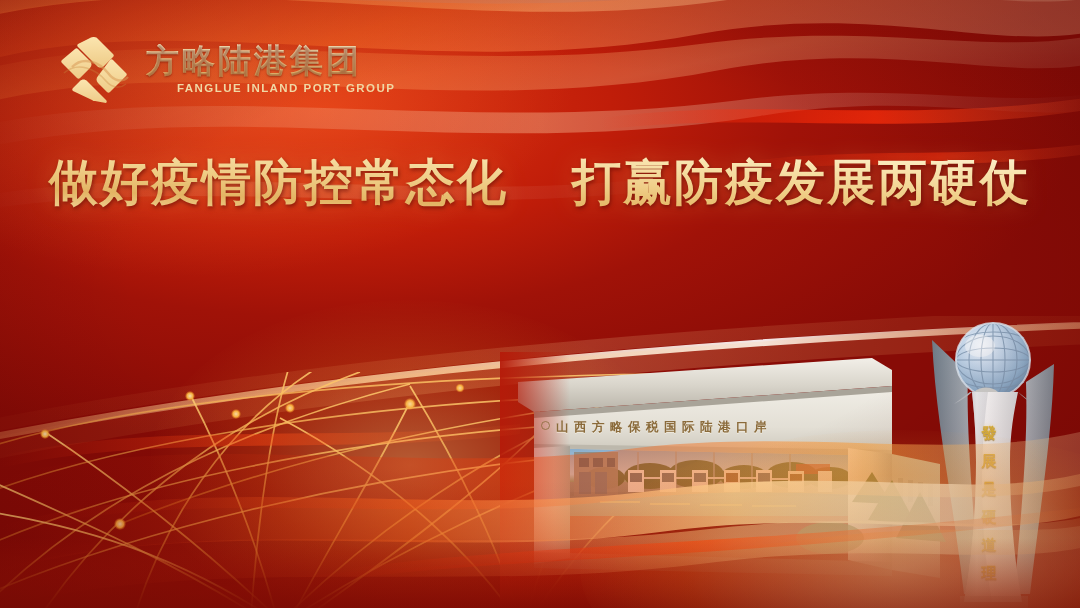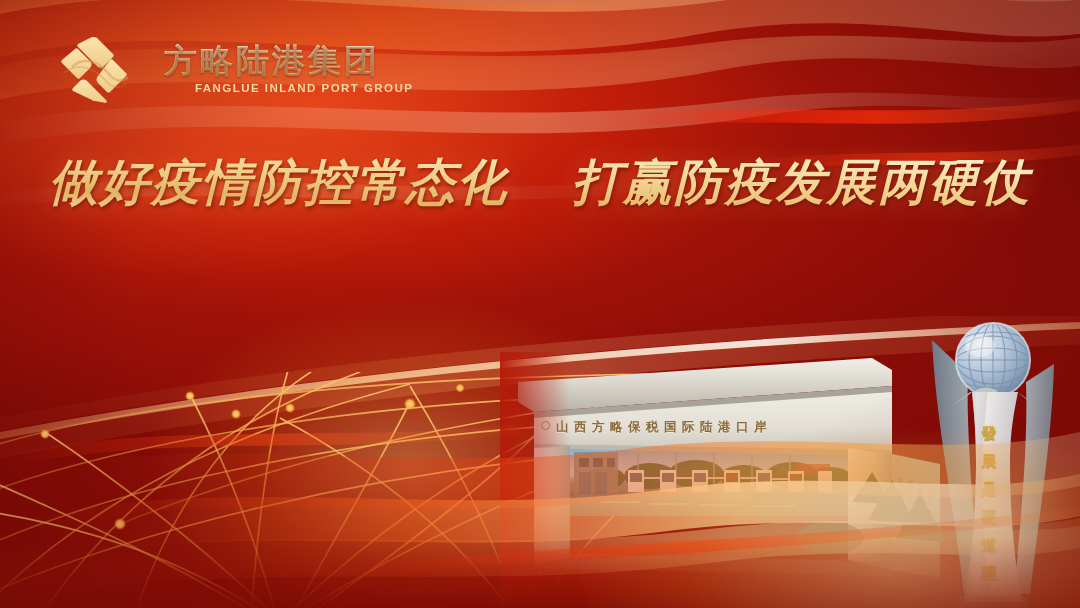--- a/index.html
+++ b/index.html
@@ -41,21 +41,21 @@
   
   .glow{position:absolute;border-radius:50%;pointer-events:none;}
   .glow-a{left:150px;top:300px;width:520px;height:330px;
     background:radial-gradient(ellipse at center, rgba(255,214,120,.40) 0%, rgba(255,150,40,.17) 42%, rgba(255,120,20,0) 72%);}
   .glow-b{left:580px;top:430px;width:640px;height:280px;
     background:radial-gradient(ellipse at center, rgba(255,228,160,.45) 0%, rgba(255,160,50,.18) 48%, rgba(255,120,20,0) 74%);}
   .glow-c{left:-180px;top:-140px;width:760px;height:420px;
     background:radial-gradient(ellipse at center, rgba(255,140,60,.30) 0%, rgba(255,90,30,0) 70%);}
 
   
-  .logo{position:absolute;left:56px;top:33px;display:flex;align-items:center;gap:32px;}
+  .logo{position:absolute;left:56px;top:33px;display:flex;align-items:center;gap:14px;}
   .logo-mark{width:76px;height:72px;flex:none;}
   .logo-text{display:flex;flex-direction:column;justify-content:center;}
   .logo-cn{
     font-size:33px;font-weight:bold;letter-spacing:3px;line-height:1.06;
     color:#f6dea2;
     background:linear-gradient(180deg,#fdf0c6 0%,#f2d393 48%,#e8bd6b 100%);
     -webkit-background-clip:text;background-clip:text;-webkit-text-fill-color:transparent;
     text-shadow:0 1px 2px rgba(90,10,0,.45);
     white-space:nowrap;
   }
@@ -71,21 +71,20 @@
     text-align:center;
     user-select:none;
   }
   .hl-line{
     display:block;
     font-family:"DejaVu Serif","Liberation Serif",serif;
     font-weight:bold;
     font-size:49px;
     line-height:1.32;
     letter-spacing:2px;
-    font-style:italic;
     white-space:nowrap;
     background:linear-gradient(182deg,#fff6dd 0%,#f8e3ad 26%,#efcd86 52%,#e3b463 74%,#f3dba3 100%);
     -webkit-background-clip:text;background-clip:text;
     -webkit-text-fill-color:transparent;color:transparent;
     filter:drop-shadow(1px 2px 2px rgba(92,8,4,.62)) drop-shadow(0 0 12px rgba(255,190,90,.24));
   }
   .hl-gap{display:inline-block;width:26px;}
 
   
   .gateway{position:absolute;left:500px;top:352px;width:460px;height:256px;}

